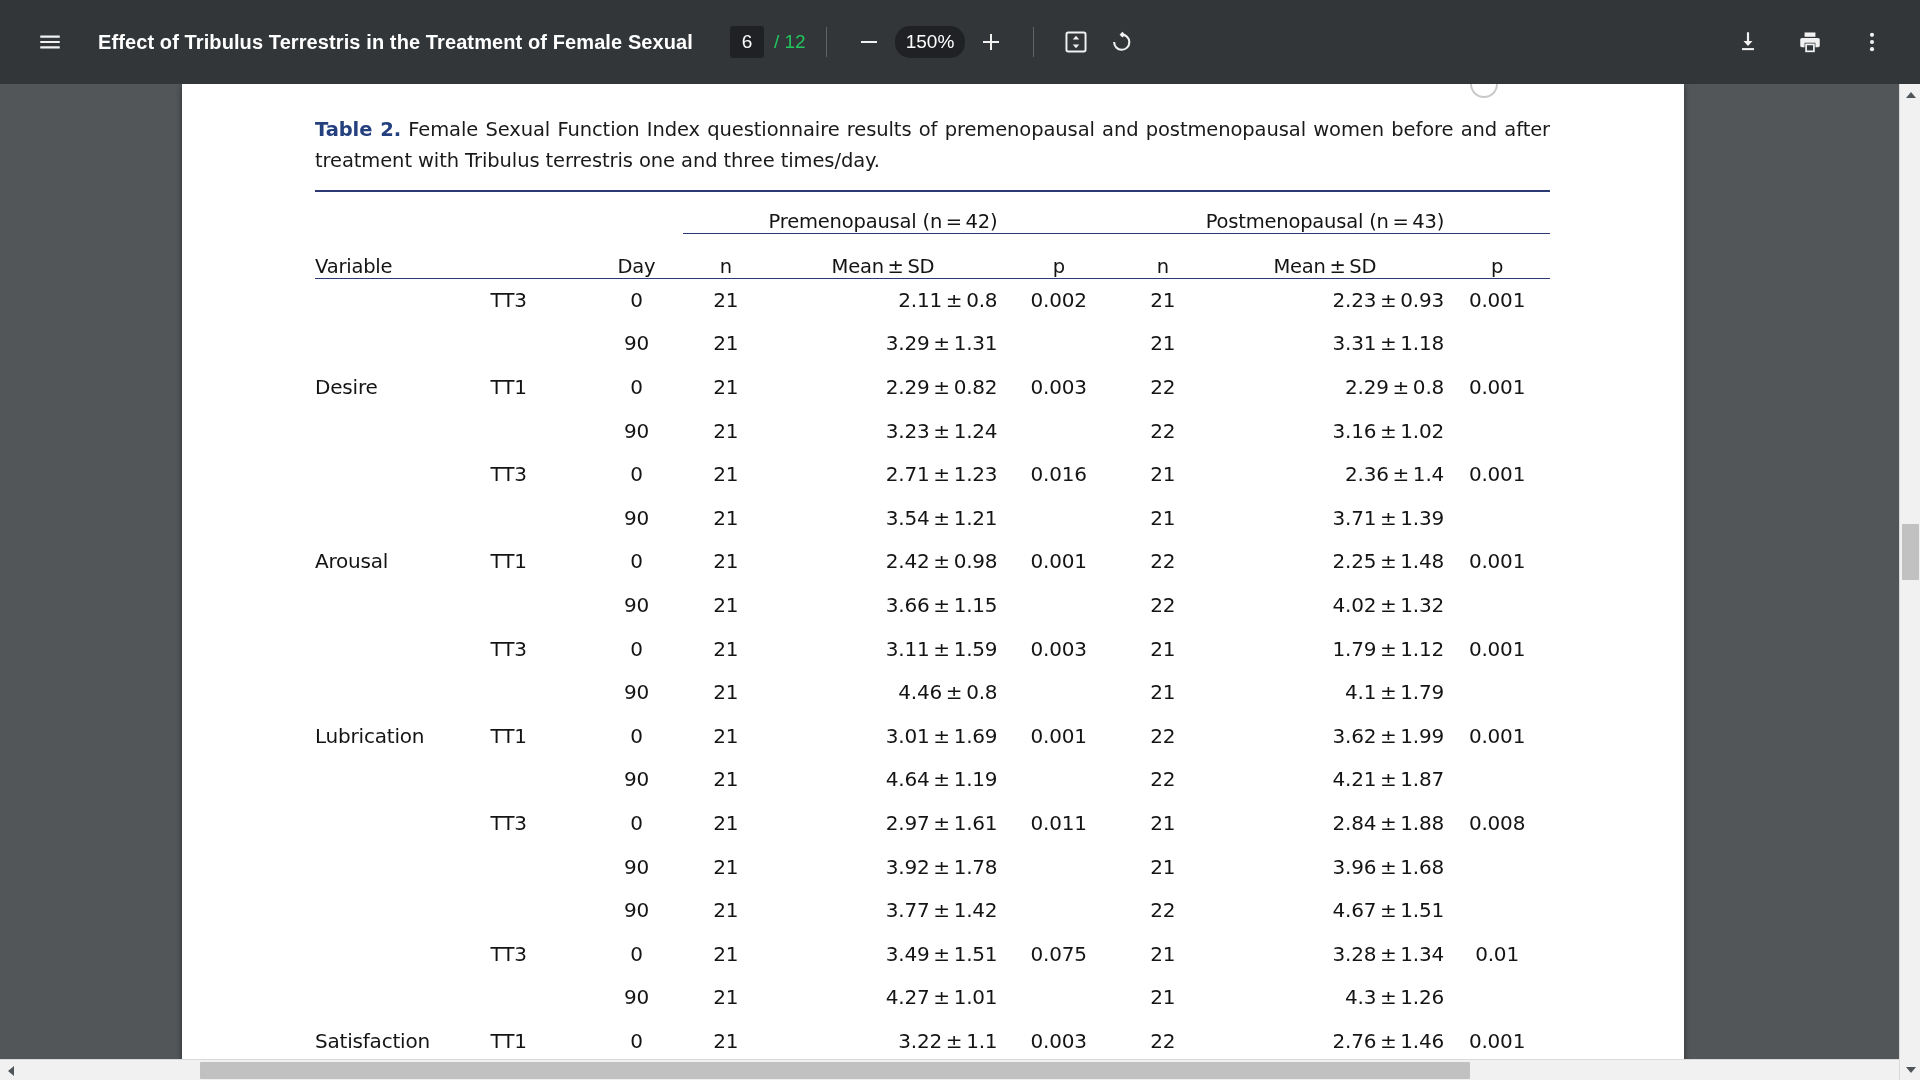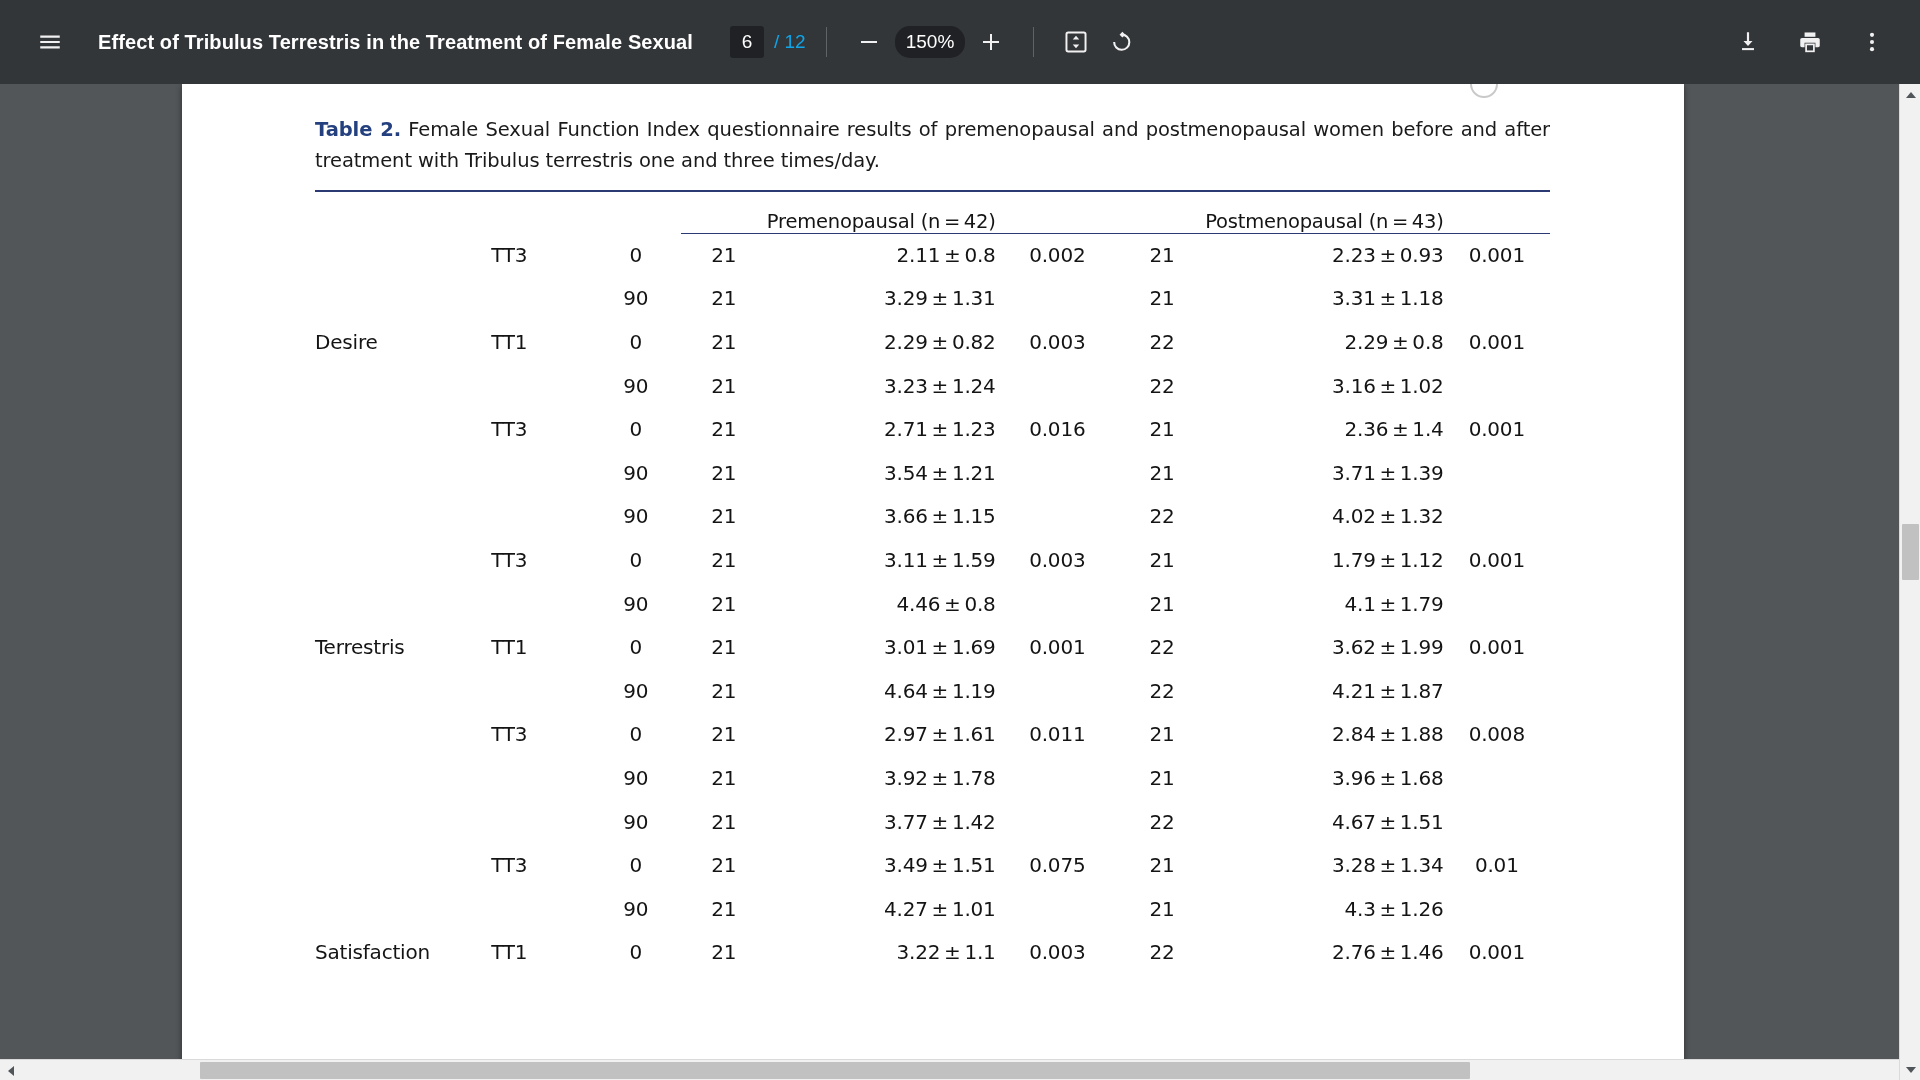--- a/index.html
+++ b/index.html
@@ -47,21 +47,21 @@
     border-radius: 3px;
     min-width: 34px;
     height: 32px;
     display: flex; align-items: center; justify-content: center;
     padding: 0 9px;
     color: #ffffff;
     font-size: 19px;
   }
   #page-total {
     margin-left: 10px;
-    color: #0ea5e9;
+    color: #22c55e;
     font-size: 19px;
   }
   .tb-divider {
     width: 1px; height: 30px;
     background: #5f6368;
     margin: 0 20px;
   }
   #zoom-controls { display: flex; align-items: center; }
   #zoom-value {
     background: #202124;
@@ -317,20 +317,31 @@
             <th class="c-variable"></th>
             <th class="c-tt"></th>
             <th class="c-day"></th>
             <th class="c-n1 span-group"></th>
             <th class="c-mean1 span-group">Premenopausal (n = 42)</th>
             <th class="c-p1 span-group"></th>
             <th class="c-n2 span-group"></th>
             <th class="c-mean2 span-group">Postmenopausal (n = 43)</th>
             <th class="c-p2 span-group"></th>
           </tr>
+          <tr class="col-head rule-bottom">
+            <th class="c-variable">Variable</th>
+            <th class="c-tt"></th>
+            <th class="c-day">Day</th>
+            <th class="c-n1">n</th>
+            <th class="c-mean1">Mean ± SD</th>
+            <th class="c-p1">p</th>
+            <th class="c-n2">n</th>
+            <th class="c-mean2">Mean ± SD</th>
+            <th class="c-p2">p</th>
+          </tr>
         </thead>
         <tbody id="table-body">
             <tr class="data-row">
               <td class="c-variable"></td>
               <td class="c-tt">TT3</td>
               <td class="c-day">0</td>
               <td class="c-n1">21</td>
               <td class="c-mean1">2.11 ± 0.8</td>
               <td class="c-p1">0.002</td>
               <td class="c-n2">21</td>
@@ -386,20 +397,31 @@
               <td class="c-tt"></td>
               <td class="c-day">90</td>
               <td class="c-n1">21</td>
               <td class="c-mean1">3.54 ± 1.21</td>
               <td class="c-p1"></td>
               <td class="c-n2">21</td>
               <td class="c-mean2">3.71 ± 1.39</td>
               <td class="c-p2"></td>
             </tr>
             <tr class="data-row">
+              <td class="c-variable">Arousal</td>
+              <td class="c-tt">TT1</td>
+              <td class="c-day">0</td>
+              <td class="c-n1">21</td>
+              <td class="c-mean1">2.42 ± 0.98</td>
+              <td class="c-p1">0.001</td>
+              <td class="c-n2">22</td>
+              <td class="c-mean2">2.25 ± 1.48</td>
+              <td class="c-p2">0.001</td>
+            </tr>
+            <tr class="data-row">
               <td class="c-variable"></td>
               <td class="c-tt"></td>
               <td class="c-day">90</td>
               <td class="c-n1">21</td>
               <td class="c-mean1">3.66 ± 1.15</td>
               <td class="c-p1"></td>
               <td class="c-n2">22</td>
               <td class="c-mean2">4.02 ± 1.32</td>
               <td class="c-p2"></td>
             </tr>
@@ -419,21 +441,21 @@
               <td class="c-tt"></td>
               <td class="c-day">90</td>
               <td class="c-n1">21</td>
               <td class="c-mean1">4.46 ± 0.8</td>
               <td class="c-p1"></td>
               <td class="c-n2">21</td>
               <td class="c-mean2">4.1 ± 1.79</td>
               <td class="c-p2"></td>
             </tr>
             <tr class="data-row">
-              <td class="c-variable">Terrestris</td>
+              <td class="c-variable">Lubrication</td>
               <td class="c-tt">TT1</td>
               <td class="c-day">0</td>
               <td class="c-n1">21</td>
               <td class="c-mean1">3.01 ± 1.69</td>
               <td class="c-p1">0.001</td>
               <td class="c-n2">22</td>
               <td class="c-mean2">3.62 ± 1.99</td>
               <td class="c-p2">0.001</td>
             </tr>
             <tr class="data-row">

